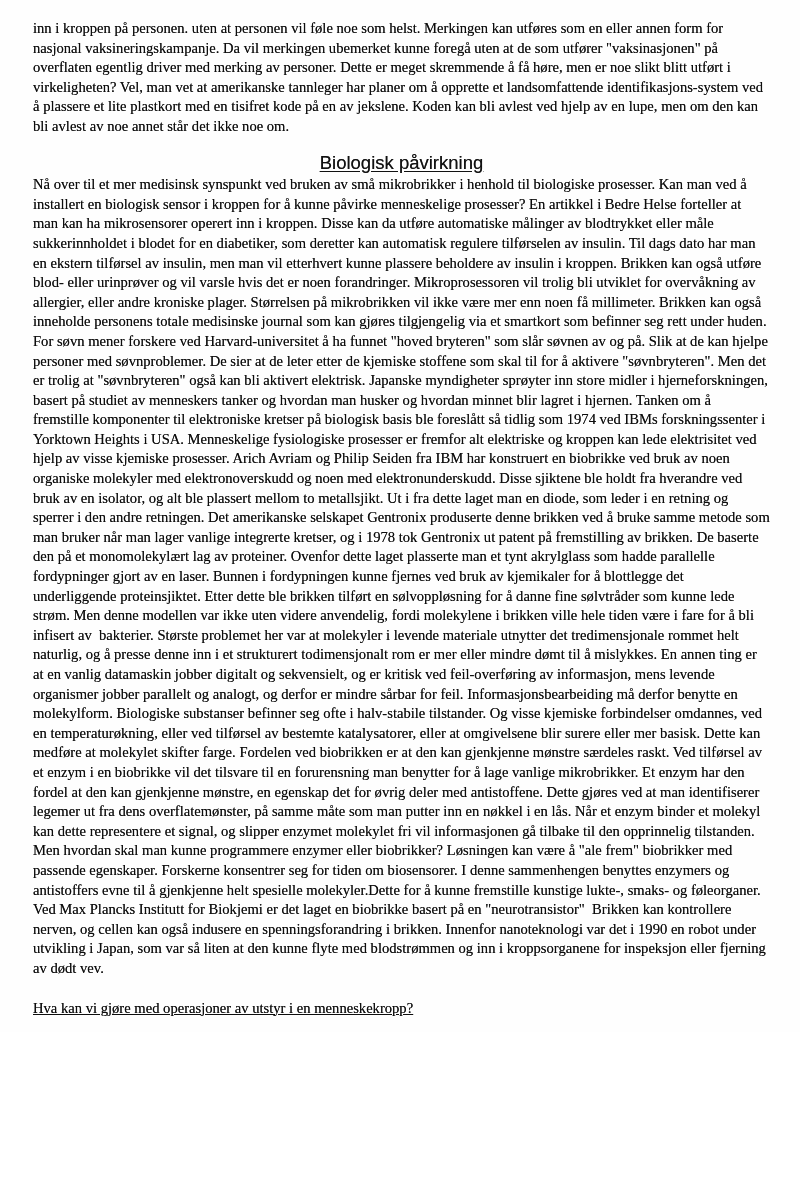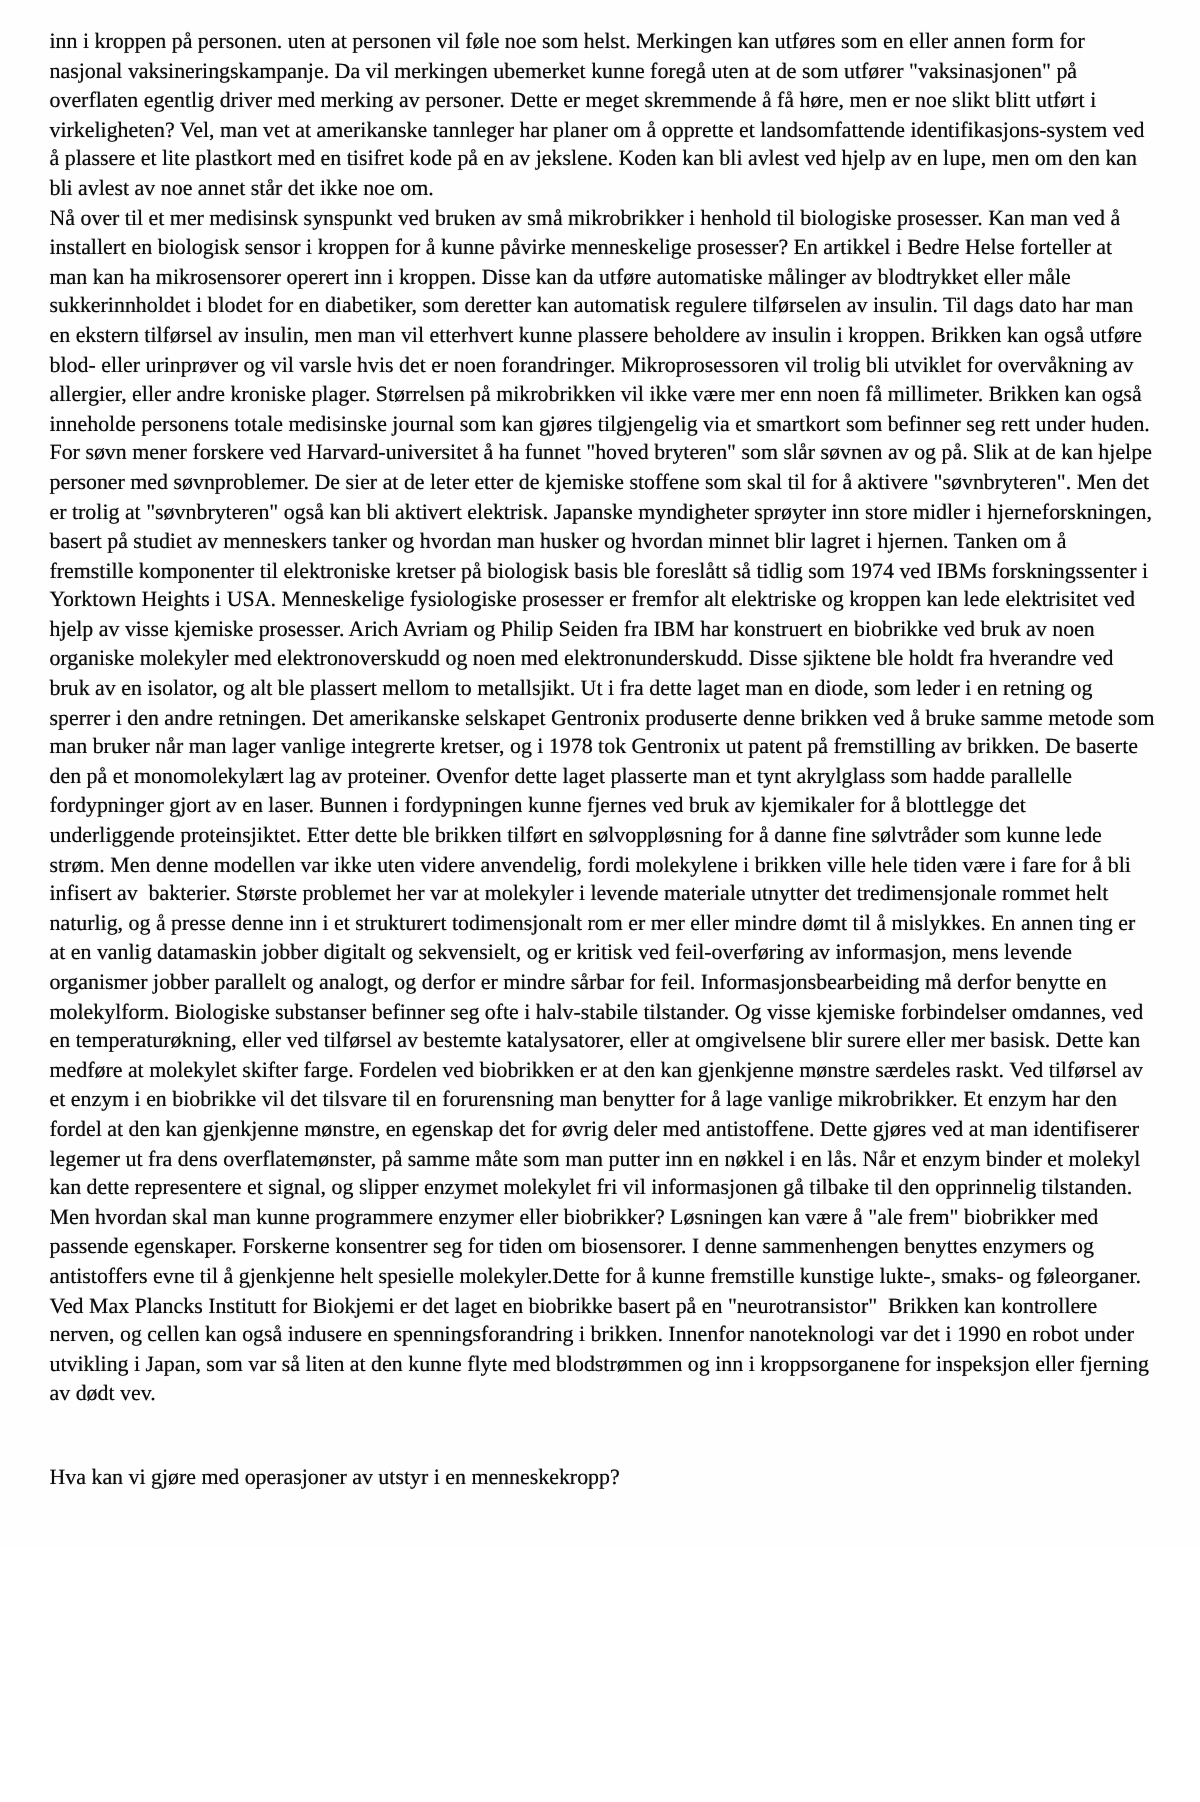--- a/index.html
+++ b/index.html
@@ -31,27 +31,29 @@
     font-family: "Liberation Sans", "DejaVu Sans", sans-serif;
     font-size: 18.5px;
     font-weight: 400;
     text-decoration: underline;
     text-underline-offset: 2px;
     text-align: center;
     margin: 16px 0 3px 0;
     color: #111111;
   }
   .closing-question {
-    margin-top: 36px;
+    margin-top: 20px;
+    text-decoration: underline;
   }
 </style>
 </head>
 <body>
 
 <div class="page">
   <p class="body-text">inn i kroppen på personen. uten at personen vil føle noe som helst. Merkingen kan utføres som en eller annen form for nasjonal vaksineringskampanje. Da vil merkingen ubemerket kunne foregå uten at de som utfører "vaksinasjonen" på overflaten egentlig driver med merking av personer. Dette er meget skremmende å få høre, men er noe slikt blitt utført i virkeligheten? Vel, man vet at amerikanske tannleger har planer om å opprette et landsomfattende identifikasjons-system ved å plassere et lite plastkort med en tisifret kode på en av jekslene. Koden kan bli avlest ved hjelp av en lupe, men om den kan bli avlest av noe annet står det ikke noe om.</p>
 
+  <h2 class="section-heading">Biologisk påvirkning</h2>
 
   <p class="body-text">Nå over til et mer medisinsk synspunkt ved bruken av små mikrobrikker i henhold til biologiske prosesser. Kan man ved å installert en biologisk sensor i kroppen for å kunne påvirke menneskelige prosesser? En artikkel i Bedre Helse forteller at man kan ha mikrosensorer operert inn i kroppen. Disse kan da utføre automatiske målinger av blodtrykket eller måle sukkerinnholdet i blodet for en diabetiker, som deretter kan automatisk regulere tilførselen av insulin. Til dags dato har man en ekstern tilførsel av insulin, men man vil etterhvert kunne plassere beholdere av insulin i kroppen. Brikken kan også utføre blod- eller urinprøver og vil varsle hvis det er noen forandringer. Mikroprosessoren vil trolig bli utviklet for overvåkning av allergier, eller andre kroniske plager. Størrelsen på mikrobrikken vil ikke være mer enn noen få millimeter. Brikken kan også inneholde personens totale medisinske journal som kan gjøres tilgjengelig via et smartkort som befinner seg rett under huden. For søvn mener forskere ved Harvard-universitet å ha funnet "hoved bryteren" som slår søvnen av og på. Slik at de kan hjelpe personer med søvnproblemer. De sier at de leter etter de kjemiske stoffene som skal til for å aktivere "søvnbryteren". Men det er trolig at "søvnbryteren" også kan bli aktivert elektrisk. Japanske myndigheter sprøyter inn store midler i hjerneforskningen, basert på studiet av menneskers tanker og hvordan man husker og hvordan minnet blir lagret i hjernen. Tanken om å fremstille komponenter til elektroniske kretser på biologisk basis ble foreslått så tidlig som 1974 ved IBMs forskningssenter i Yorktown Heights i USA. Menneskelige fysiologiske prosesser er fremfor alt elektriske og kroppen kan lede elektrisitet ved hjelp av visse kjemiske prosesser. Arich Avriam og Philip Seiden fra IBM har konstruert en biobrikke ved bruk av noen organiske molekyler med elektronoverskudd og noen med elektronunderskudd. Disse sjiktene ble holdt fra hverandre ved bruk av en isolator, og alt ble plassert mellom to metallsjikt. Ut i fra dette laget man en diode, som leder i en retning og sperrer i den andre retningen. Det amerikanske selskapet Gentronix produserte denne brikken ved å bruke samme metode som man bruker når man lager vanlige integrerte kretser, og i 1978 tok Gentronix ut patent på fremstilling av brikken. De baserte den på et monomolekylært lag av proteiner. Ovenfor dette laget plasserte man et tynt akrylglass som hadde parallelle fordypninger gjort av en laser. Bunnen i fordypningen kunne fjernes ved bruk av kjemikaler for å blottlegge det underliggende proteinsjiktet. Etter dette ble brikken tilført en sølvoppløsning for å danne fine sølvtråder som kunne lede strøm. Men denne modellen var ikke uten videre anvendelig, fordi molekylene i brikken ville hele tiden være i fare for å bli infisert av  bakterier. Største problemet her var at molekyler i levende materiale utnytter det tredimensjonale rommet helt naturlig, og å presse denne inn i et strukturert todimensjonalt rom er mer eller mindre dømt til å mislykkes. En annen ting er at en vanlig datamaskin jobber digitalt og sekvensielt, og er kritisk ved feil-overføring av informasjon, mens levende organismer jobber parallelt og analogt, og derfor er mindre sårbar for feil. Informasjonsbearbeiding må derfor benytte en molekylform. Biologiske substanser befinner seg ofte i halv-stabile tilstander. Og visse kjemiske forbindelser omdannes, ved en temperaturøkning, eller ved tilførsel av bestemte katalysatorer, eller at omgivelsene blir surere eller mer basisk. Dette kan medføre at molekylet skifter farge. Fordelen ved biobrikken er at den kan gjenkjenne mønstre særdeles raskt. Ved tilførsel av et enzym i en biobrikke vil det tilsvare til en forurensning man benytter for å lage vanlige mikrobrikker. Et enzym har den fordel at den kan gjenkjenne mønstre, en egenskap det for øvrig deler med antistoffene. Dette gjøres ved at man identifiserer legemer ut fra dens overflatemønster, på samme måte som man putter inn en nøkkel i en lås. Når et enzym binder et molekyl kan dette representere et signal, og slipper enzymet molekylet fri vil informasjonen gå tilbake til den opprinnelig tilstanden. Men hvordan skal man kunne programmere enzymer eller biobrikker? Løsningen kan være å "ale frem" biobrikker med passende egenskaper. Forskerne konsentrer seg for tiden om biosensorer. I denne sammenhengen benyttes enzymers og antistoffers evne til å gjenkjenne helt spesielle molekyler.Dette for å kunne fremstille kunstige lukte-, smaks- og føleorganer. Ved Max Plancks Institutt for Biokjemi er det laget en biobrikke basert på en "neurotransistor"  Brikken kan kontrollere nerven, og cellen kan også indusere en spenningsforandring i brikken. Innenfor nanoteknologi var det i 1990 en robot under utvikling i Japan, som var så liten at den kunne flyte med blodstrømmen og inn i kroppsorganene for inspeksjon eller fjerning av dødt vev.</p>
 
   <p class="body-text closing-question">Hva kan vi gjøre med operasjoner av utstyr i en menneskekropp?</p>
 
 </div>
 
 </body></html>

